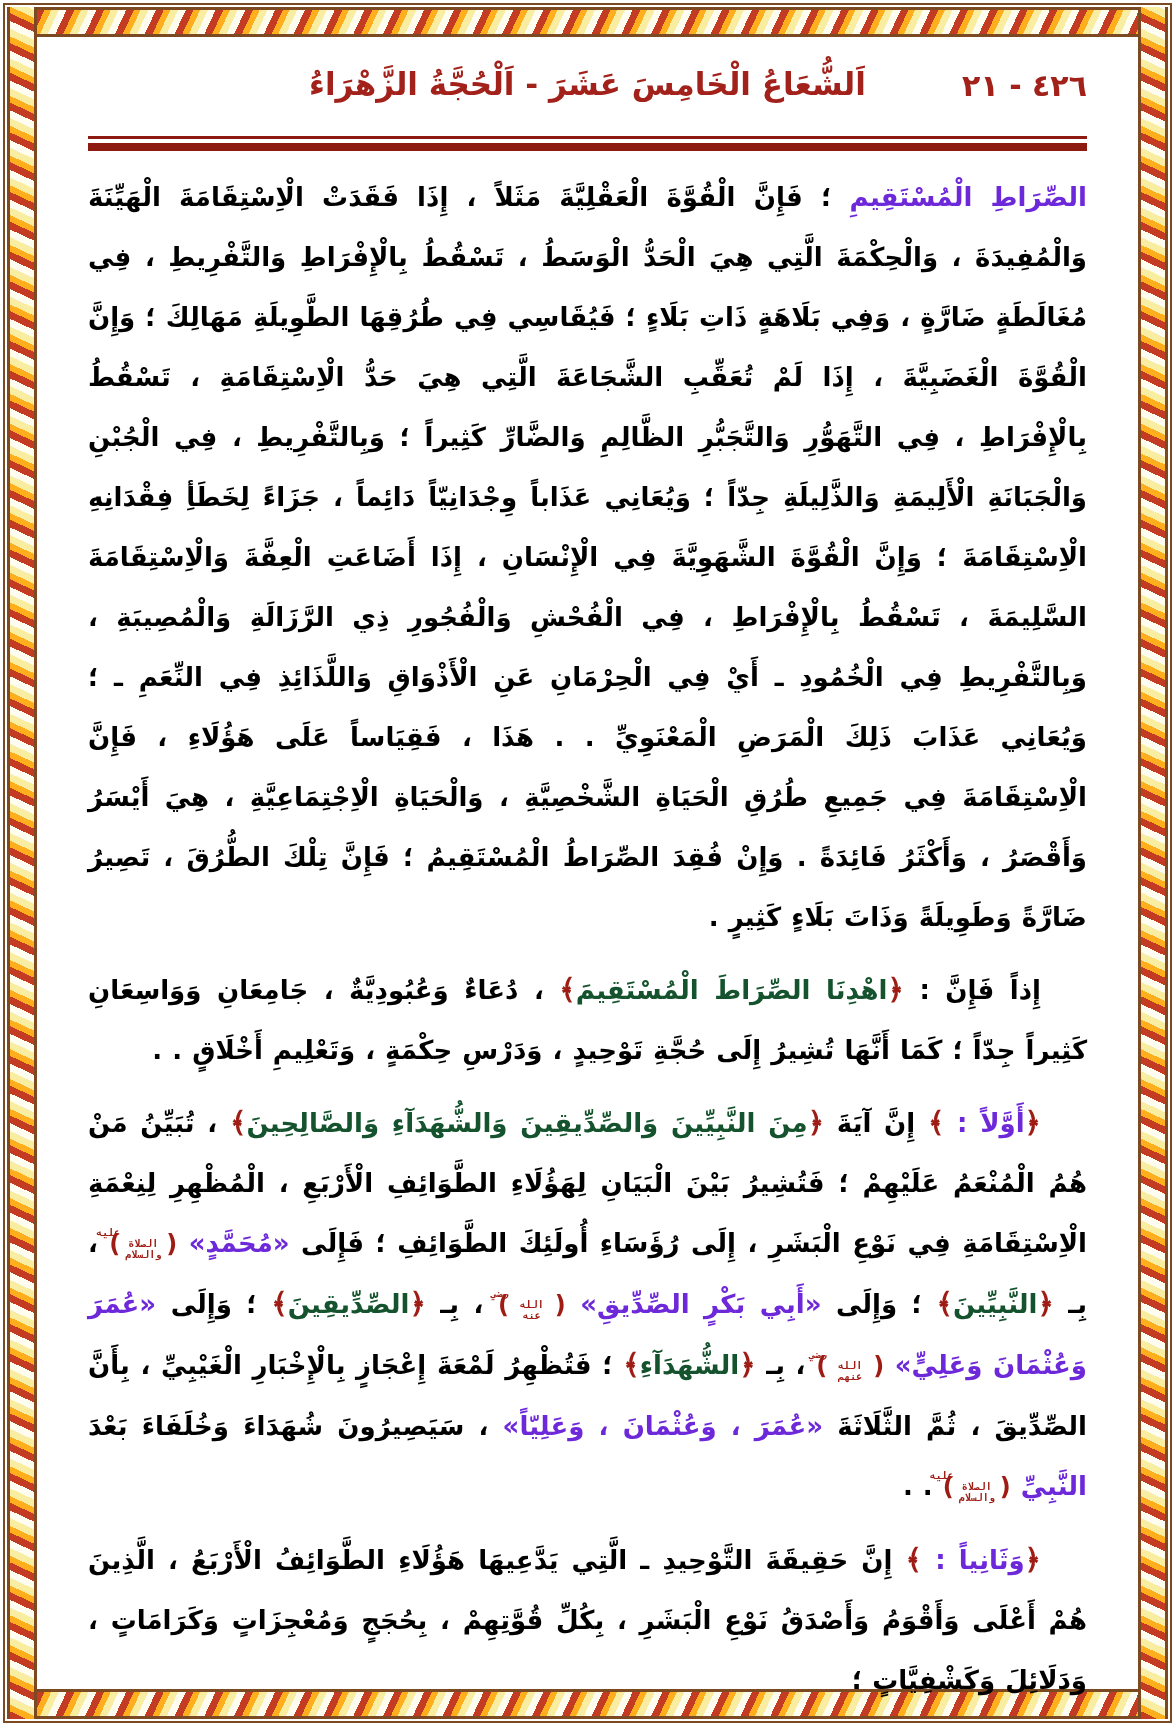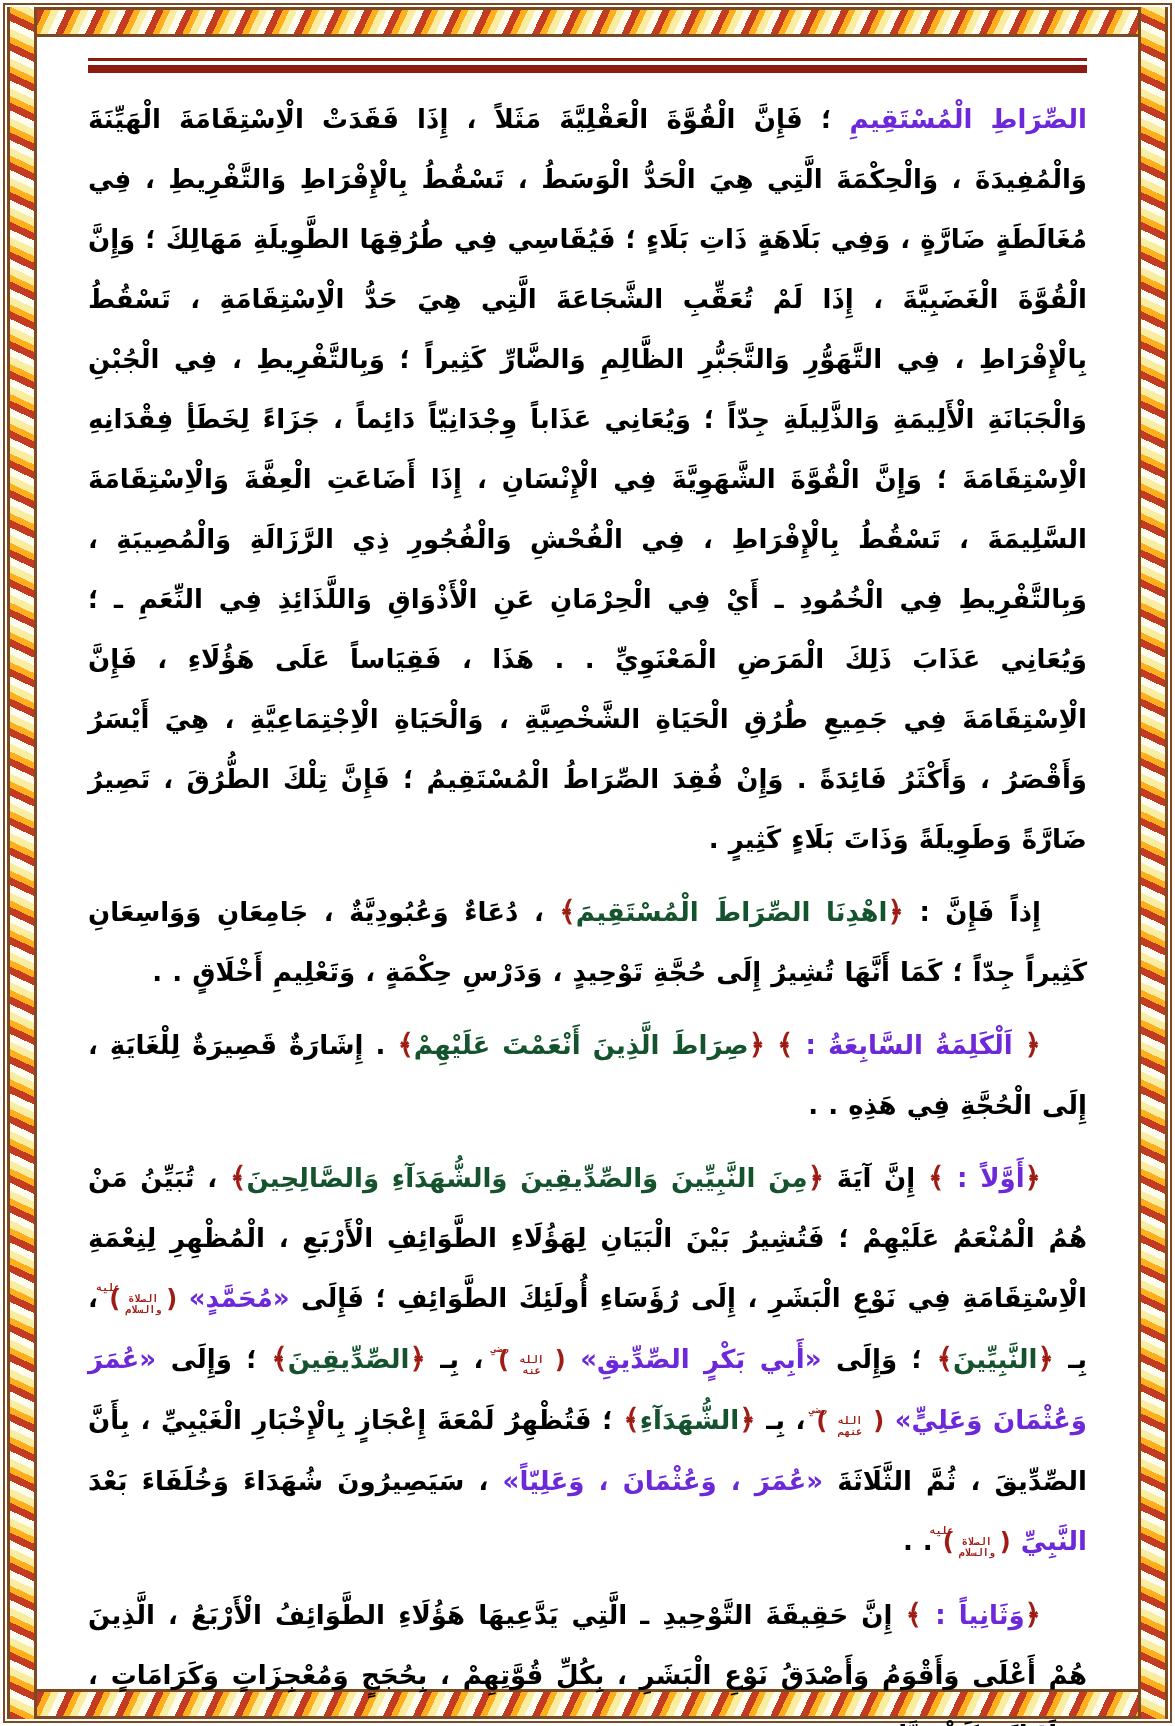--- a/index.html
+++ b/index.html
@@ -76,30 +76,33 @@
 <div class="page">
 
   <div class="outer-hairline"></div>
   <div class="strip strip-h strip-top"></div>
   <div class="strip strip-h strip-bottom"></div>
   <div class="strip strip-v strip-left"></div>
   <div class="strip strip-v strip-right"></div>
 
   <div class="content">
 
+    <div class="header">
+      <div class="title">اَلشُّعَاعُ الْخَامِسَ عَشَرَ - اَلْحُجَّةُ الزَّهْرَاءُ</div>
+      <div class="pageref">٤٢٦ - ٢١</div>
+    </div>
     <div class="rule-thin"></div>
     <div class="rule-thick"></div>
 
     <div class="text">
 
       <p><span class="red">الصِّرَاطِ الْمُسْتَقِيمِ</span><span> ؛ فَإِنَّ الْقُوَّةَ الْعَقْلِيَّةَ مَثَلاً ، إِذَا فَقَدَتْ الْاِسْتِقَامَةَ الْهَيِّنَةَ وَالْمُفِيدَةَ ، وَالْحِكْمَةَ الَّتِي هِيَ الْحَدُّ الْوَسَطُ ، تَسْقُطُ بِالْإِفْرَاطِ وَالتَّفْرِيطِ ، فِي مُغَالَطَةٍ ضَارَّةٍ ، وَفِي بَلَاهَةٍ ذَاتِ بَلَاءٍ ؛ فَيُقَاسِي فِي طُرُقِهَا الطَّوِيلَةِ مَهَالِكَ ؛ وَإِنَّ الْقُوَّةَ الْغَضَبِيَّةَ ، إِذَا لَمْ تُعَقِّبِ الشَّجَاعَةَ الَّتِي هِيَ حَدُّ الْاِسْتِقَامَةِ ، تَسْقُطُ بِالْإِفْرَاطِ ، فِي التَّهَوُّرِ وَالتَّجَبُّرِ الظَّالِمِ وَالضَّارِّ كَثِيراً ؛ وَبِالتَّفْرِيطِ ، فِي الْجُبْنِ وَالْجَبَانَةِ الْأَلِيمَةِ وَالذَّلِيلَةِ جِدّاً ؛ وَيُعَانِي عَذَاباً وِجْدَانِيّاً دَائِماً ، جَزَاءً لِخَطَأِ فِقْدَانِهِ الْاِسْتِقَامَةَ ؛ وَإِنَّ الْقُوَّةَ الشَّهَوِيَّةَ فِي الْإِنْسَانِ ، إِذَا أَضَاعَتِ الْعِفَّةَ وَالْاِسْتِقَامَةَ السَّلِيمَةَ ، تَسْقُطُ بِالْإِفْرَاطِ ، فِي الْفُحْشِ وَالْفُجُورِ ذِي الرَّزَالَةِ وَالْمُصِيبَةِ ، وَبِالتَّفْرِيطِ فِي الْخُمُودِ ـ أَيْ فِي الْحِرْمَانِ عَنِ الْأَذْوَاقِ وَاللَّذَائِذِ فِي النِّعَمِ ـ ؛ وَيُعَانِي عَذَابَ ذَلِكَ الْمَرَضِ الْمَعْنَوِيِّ . . هَذَا ، فَقِيَاساً عَلَى هَؤُلَاءِ ، فَإِنَّ الْاِسْتِقَامَةَ فِي جَمِيعِ طُرُقِ الْحَيَاةِ الشَّخْصِيَّةِ ، وَالْحَيَاةِ الْاِجْتِمَاعِيَّةِ ، هِيَ أَيْسَرُ وَأَقْصَرُ ، وَأَكْثَرُ فَائِدَةً . وَإِنْ فُقِدَ الصِّرَاطُ الْمُسْتَقِيمُ ؛ فَإِنَّ تِلْكَ الطُّرُقَ ، تَصِيرُ ضَارَّةً وَطَوِيلَةً وَذَاتَ بَلَاءٍ كَثِيرٍ .</span></p>
 
       <p class="indent"><span>إِذاً فَإِنَّ : </span><span class="qb">﴿</span><span class="blue">اهْدِنَا الصِّرَاطَ الْمُسْتَقِيمَ</span><span class="qb">﴾</span><span> ، دُعَاءٌ وَعُبُودِيَّةٌ ، جَامِعَانِ وَوَاسِعَانِ كَثِيراً جِدّاً ؛ كَمَا أَنَّهَا تُشِيرُ إِلَى حُجَّةِ تَوْحِيدٍ ، وَدَرْسِ حِكْمَةٍ ، وَتَعْلِيمِ أَخْلَاقٍ . .</span></p>
 
-      <p class="indent"><span class="qb">﴿</span><span class="red"> اَلْكَلِمَةُ السَّابِعَةُ : </span><span class="qb">﴾</span> <span class="qb">﴿</span><span class="blue">صِرَاطَ الَّذِينَ أَنْعَمْتَ عَلَيْهِمْ</span><span class="qb">﴾</span><span> . إِشَارَةٌ قَصِيرَةٌ لِلْغَايَةِ ، إِلَى الْحُجَّةِ فِي هَذِهِ . .</span></p>
 
       <p class="indent"><span class="qb">﴿</span><span class="red">أَوَّلاً : </span><span class="qb">﴾</span><span> إِنَّ آيَةَ </span><span class="qb">﴿</span><span class="blue">مِنَ النَّبِيِّينَ وَالصِّدِّيقِينَ وَالشُّهَدَآءِ وَالصَّالِحِينَ</span><span class="qb">﴾</span><span> ، تُبَيِّنُ مَنْ هُمُ الْمُنْعَمُ عَلَيْهِمْ ؛ فَتُشِيرُ بَيْنَ الْبَيَانِ لِهَؤُلَاءِ الطَّوَائِفِ الْأَرْبَعِ ، الْمُظْهِرِ لِنِعْمَةِ الْاِسْتِقَامَةِ فِي نَوْعِ الْبَشَرِ ، إِلَى رُؤَسَاءِ أُولَئِكَ الطَّوَائِفِ ؛ فَإِلَى </span><span class="red">«مُحَمَّدٍ»</span> <span class="rp">(</span><span class="roundel">عليه الصلاة والسلام</span><span class="rp">)</span><span> ، بِـ </span><span class="qb">﴿</span><span class="blue">النَّبِيِّينَ</span><span class="qb">﴾</span><span> ؛ وَإِلَى </span><span class="red">«أَبِي بَكْرٍ الصِّدِّيقِ»</span> <span class="rp">(</span><span class="roundel">رضي الله عنه</span><span class="rp">)</span><span> ، بِـ </span><span class="qb">﴿</span><span class="blue">الصِّدِّيقِينَ</span><span class="qb">﴾</span><span> ؛ وَإِلَى </span><span class="red">«عُمَرَ وَعُثْمَانَ وَعَلِيٍّ»</span> <span class="rp">(</span><span class="roundel">رضي الله عنهم</span><span class="rp">)</span><span> ، بِـ </span><span class="qb">﴿</span><span class="blue">الشُّهَدَآءِ</span><span class="qb">﴾</span><span> ؛ فَتُظْهِرُ لَمْعَةَ إِعْجَازٍ بِالْإِخْبَارِ الْغَيْبِيِّ ، بِأَنَّ الصِّدِّيقَ ، ثُمَّ الثَّلَاثَةَ </span><span class="red">«عُمَرَ ، وَعُثْمَانَ ، وَعَلِيّاً»</span><span> ، سَيَصِيرُونَ شُهَدَاءَ وَخُلَفَاءَ بَعْدَ </span><span class="red">النَّبِيِّ</span> <span class="rp">(</span><span class="roundel">عليه الصلاة والسلام</span><span class="rp">)</span><span> . .</span></p>
 
       <p class="indent"><span class="qb">﴿</span><span class="red">وَثَانِياً : </span><span class="qb">﴾</span><span> إِنَّ حَقِيقَةَ التَّوْحِيدِ ـ الَّتِي يَدَّعِيهَا هَؤُلَاءِ الطَّوَائِفُ الْأَرْبَعُ ، الَّذِينَ هُمْ أَعْلَى وَأَقْوَمُ وَأَصْدَقُ نَوْعِ الْبَشَرِ ، بِكُلِّ قُوَّتِهِمْ ، بِحُجَجٍ وَمُعْجِزَاتٍ وَكَرَامَاتٍ ، وَدَلَائِلَ وَكَشْفِيَّاتٍ ؛</span></p>
 
     </div>
   </div>
 </div>
 
 </body></html>

